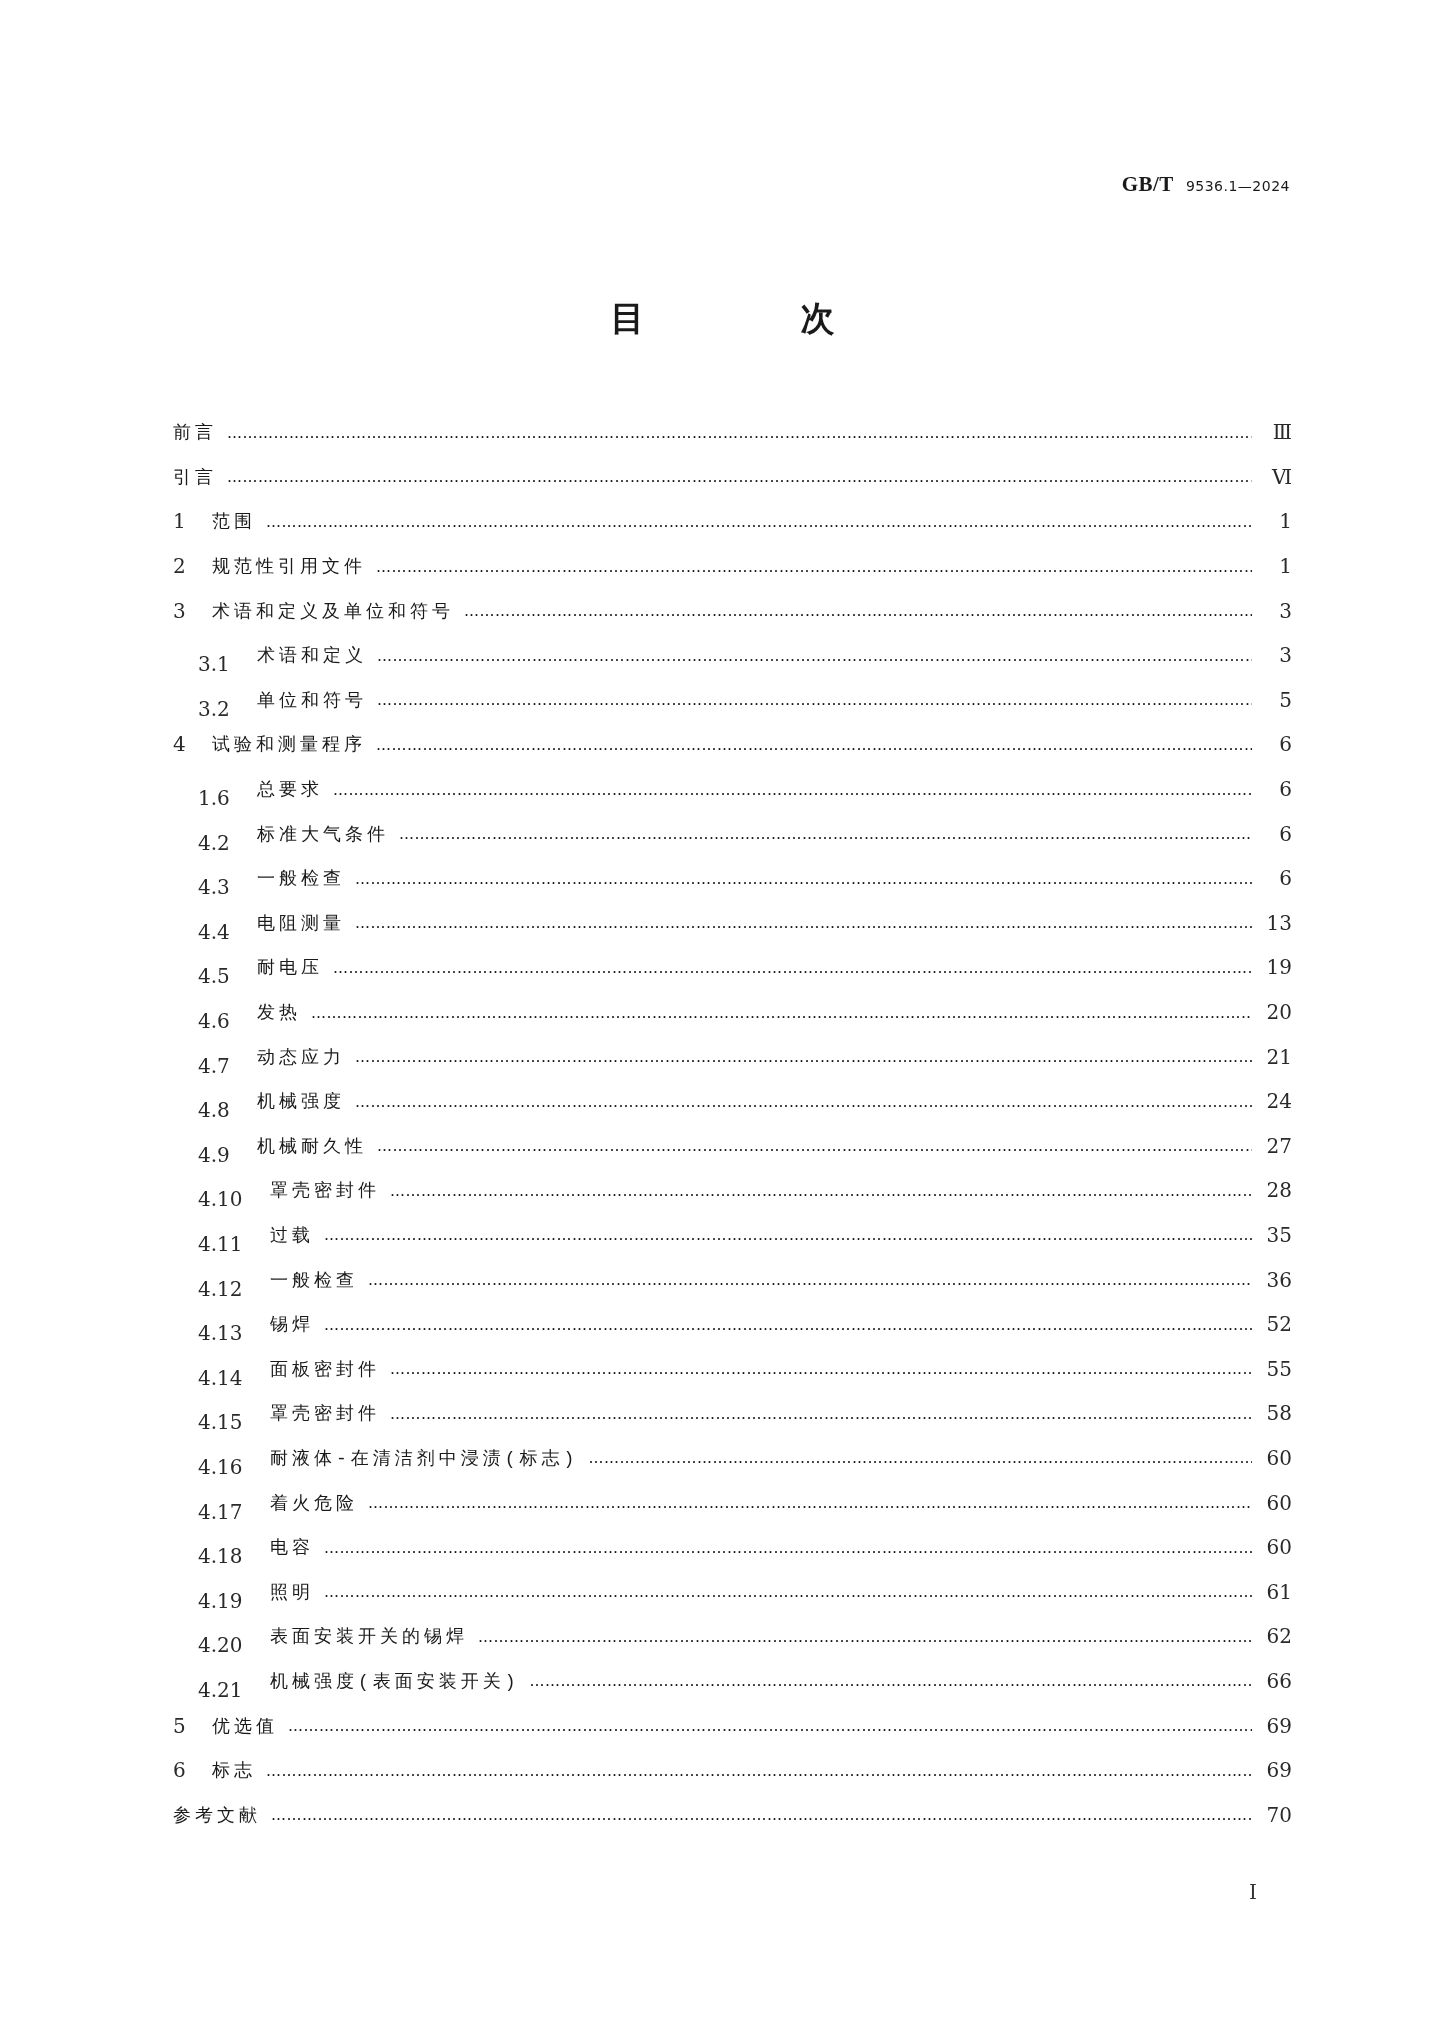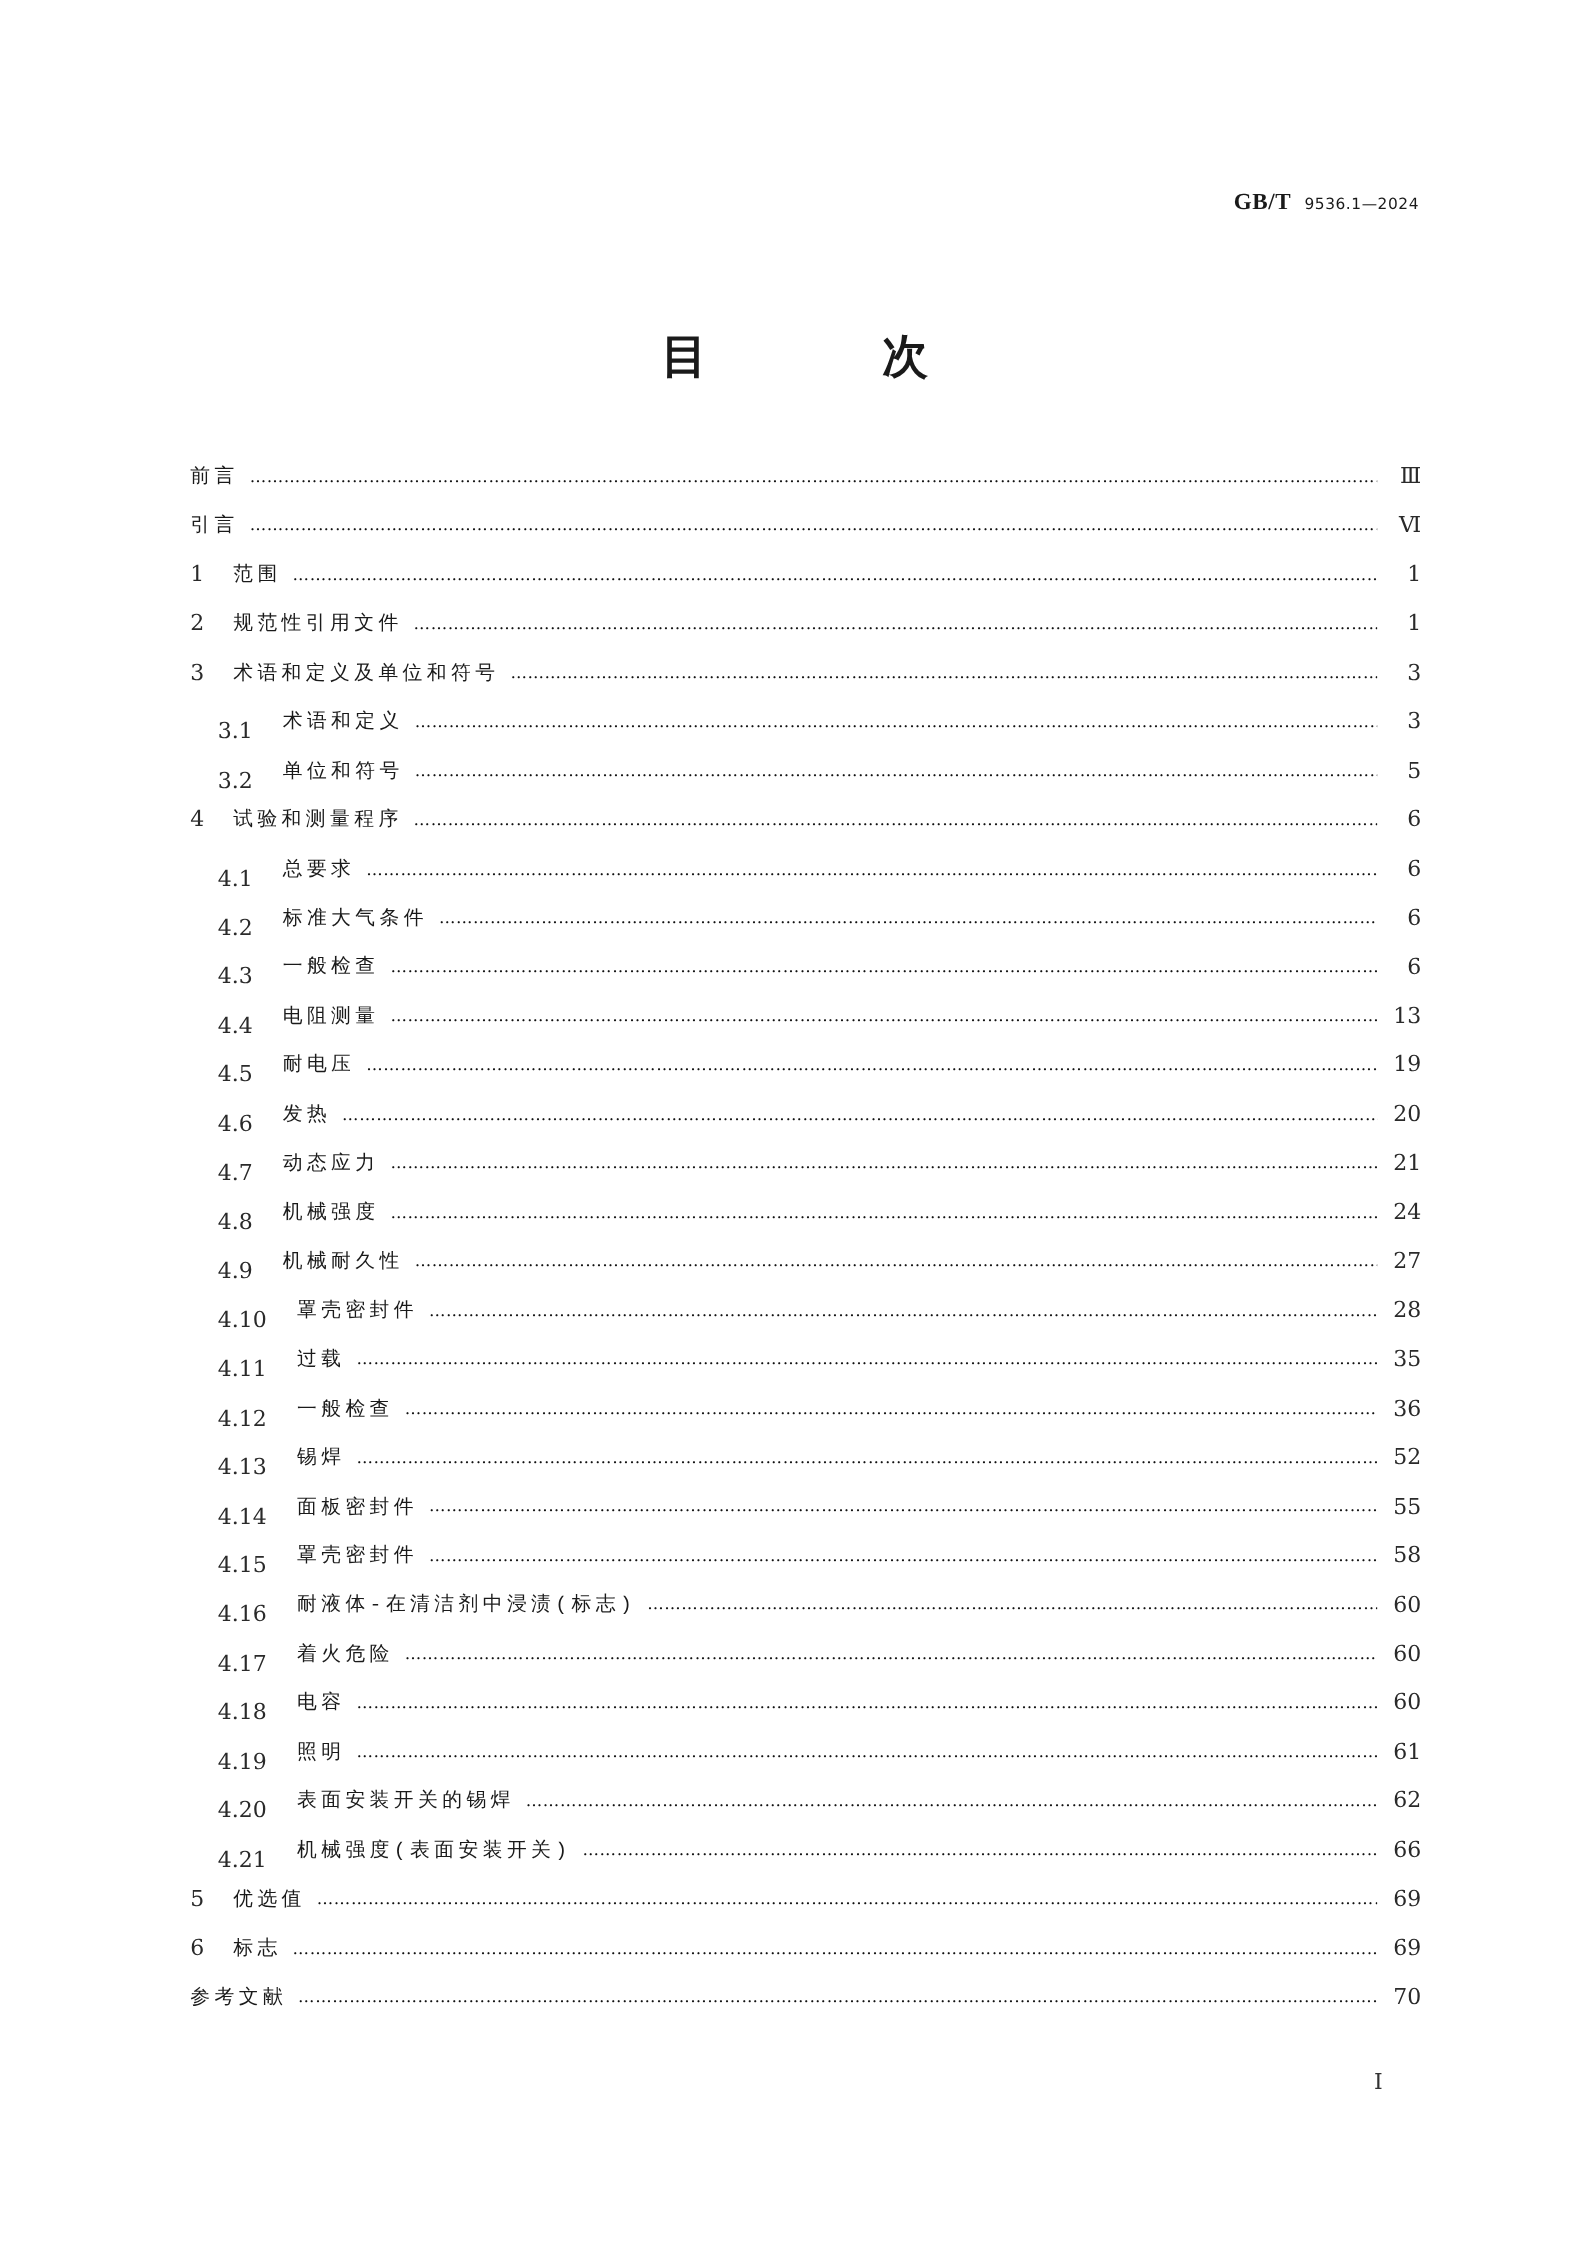--- a/index.html
+++ b/index.html
@@ -33,21 +33,21 @@
     font-family: "DejaVu Sans", "Liberation Sans", sans-serif;
     font-size: 14px;
   }
   .page-title {
     position: absolute;
     top: 296px;
     left: 0;
     width: 100%;
     text-align: center;
     font-family: "DejaVu Sans", sans-serif;
-    font-size: 42px;
+    font-size: 34px;
     font-weight: bold;
     letter-spacing: 72px;
     text-indent: 72px;
   }
   .toc {
     position: absolute;
     top: 410px;
     left: 173px;
     width: 1119px;
   }
@@ -152,21 +152,21 @@
       <span class="leader">………………………………………………………………………………………………………………………………………………………………………………………………………………………………………………………………………………………………………………………………</span>
       <span class="page-col">5</span>
     </div>
     <div class="toc-row level-1">
       <span class="num-col">4</span>
       <span class="title-col">试验和测量程序</span>
       <span class="leader">………………………………………………………………………………………………………………………………………………………………………………………………………………………………………………………………………………………………………………………………</span>
       <span class="page-col">6</span>
     </div>
     <div class="toc-row level-2">
-      <span class="num-col">4.1</span>
+      <span class="num-col">1.6</span>
       <span class="title-col">总要求</span>
       <span class="leader">………………………………………………………………………………………………………………………………………………………………………………………………………………………………………………………………………………………………………………………………</span>
       <span class="page-col">6</span>
     </div>
     <div class="toc-row level-2">
       <span class="num-col">4.2</span>
       <span class="title-col">标准大气条件</span>
       <span class="leader">………………………………………………………………………………………………………………………………………………………………………………………………………………………………………………………………………………………………………………………………</span>
       <span class="page-col">6</span>
     </div>

